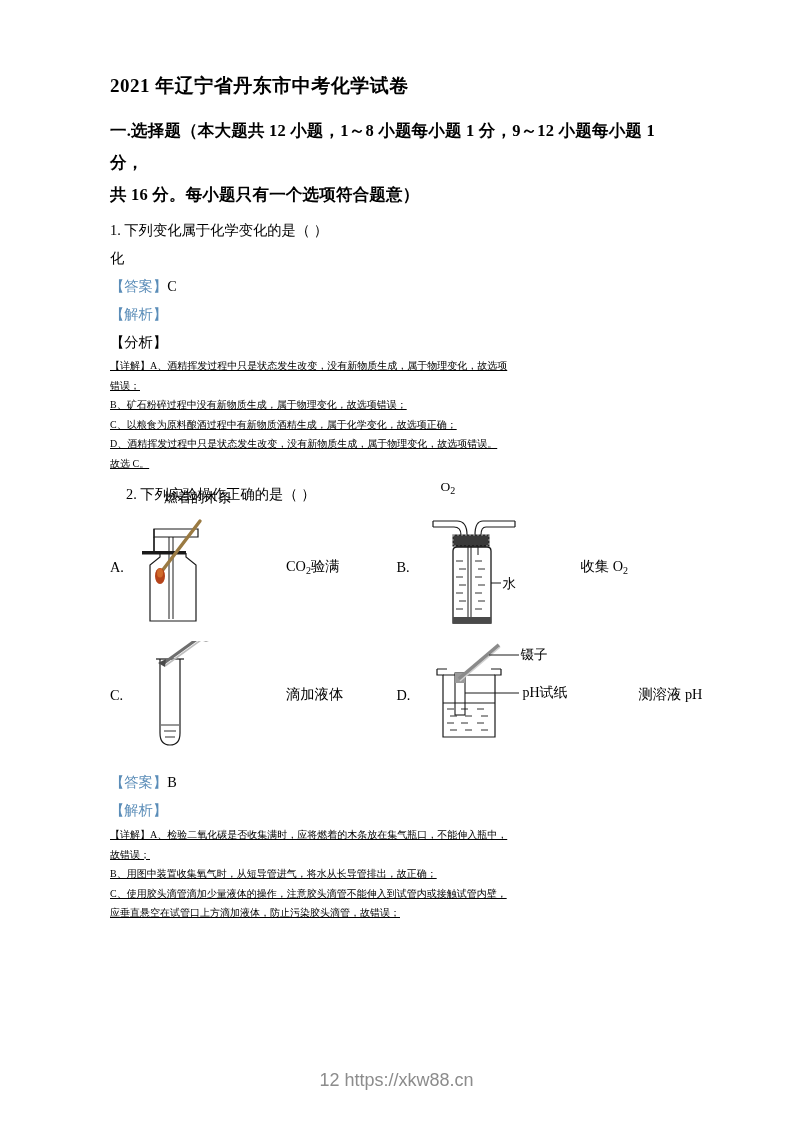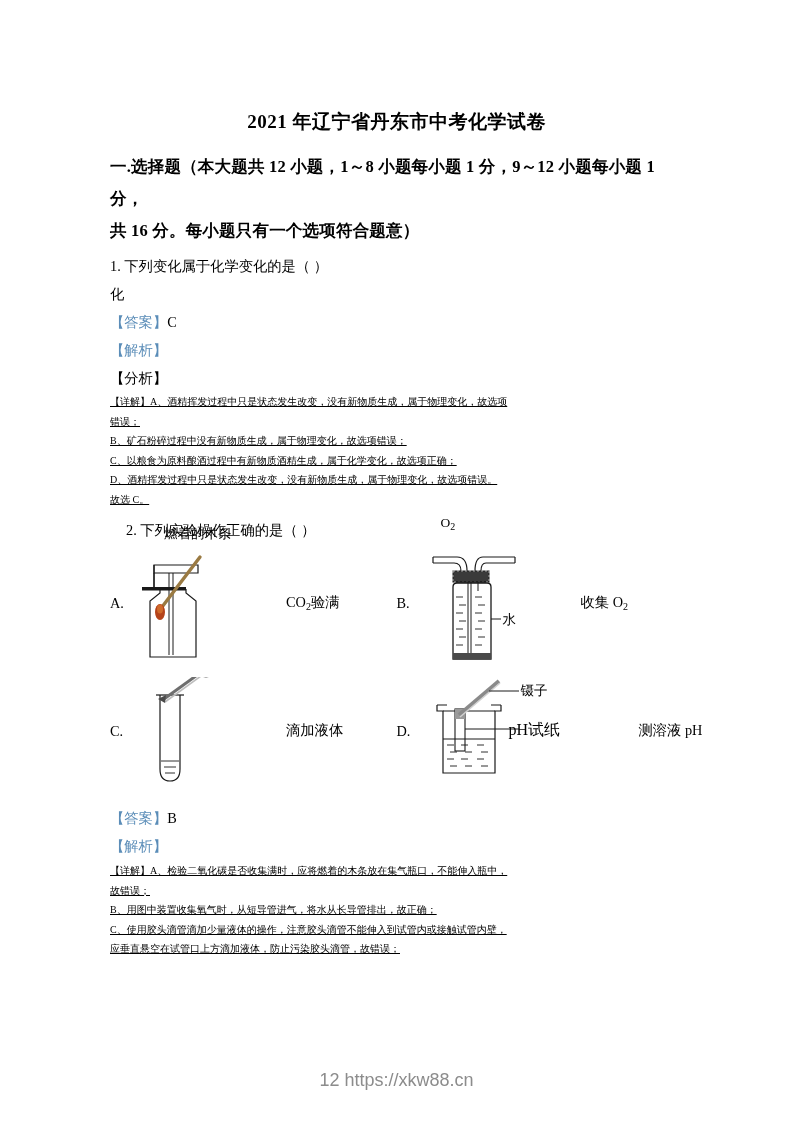--- a/index.html
+++ b/index.html
@@ -17,26 +17,26 @@
   }
   .page {
     position: absolute;
     left: 0; top: 0;
     width: 793px;
     height: 1122px;
     box-sizing: border-box;
     padding: 0 110px;
   }
   .doc-title {
-    text-align: center;
+    text-align: left;
     font-size: 19px;
     font-weight: bold;
     letter-spacing: 0.5px;
     margin: 0;
-    padding-top: 108px;
+    padding-top: 72px;
     line-height: 1.5;
   }
   .section-heading {
     font-size: 16.5px;
     font-weight: bold;
     line-height: 1.95;
     margin-top: 14px;
     letter-spacing: 0.2px;
   }
   .q-stem {
@@ -305,21 +305,21 @@
             <rect x="32" y="32" width="10" height="42" fill="none" stroke="#1a1a1a" stroke-width="1.1"></rect>
             <rect x="32" y="32" width="10" height="10" fill="#9a9a9a"></rect>
 
             <line x1="36" y1="38" x2="76" y2="4" stroke="#8a8a8a" stroke-width="4"></line>
             <line x1="37" y1="40" x2="77" y2="6" stroke="#d0d0d0" stroke-width="1.6"></line>
 
             <line x1="66" y1="14" x2="96" y2="14" stroke="#1a1a1a" stroke-width="1"></line>
             <line x1="42" y1="52" x2="96" y2="52" stroke="#1a1a1a" stroke-width="1"></line>
           </svg>
           <div style="position:absolute;left:98px;top:5px;font-size:13.5px;white-space:nowrap;">镊子</div>
-          <div style="position:absolute;left:86px;top:43px;font-size:16px;white-space:nowrap;">pH试纸</div>
+          <div style="position:absolute;left:100px;top:43px;font-size:14px;white-space:nowrap;">pH试纸</div>
         </div>
         <div class="fig-caption" style="padding-left:66px;">测溶液 pH</div>
       </div>
     </div>
   </div>
 
   <div class="tag-line" style="margin-top:6px;">
     <span class="tag">【答案】</span><span class="tag-dark">B</span>
   </div>
   <div class="tag-line">

